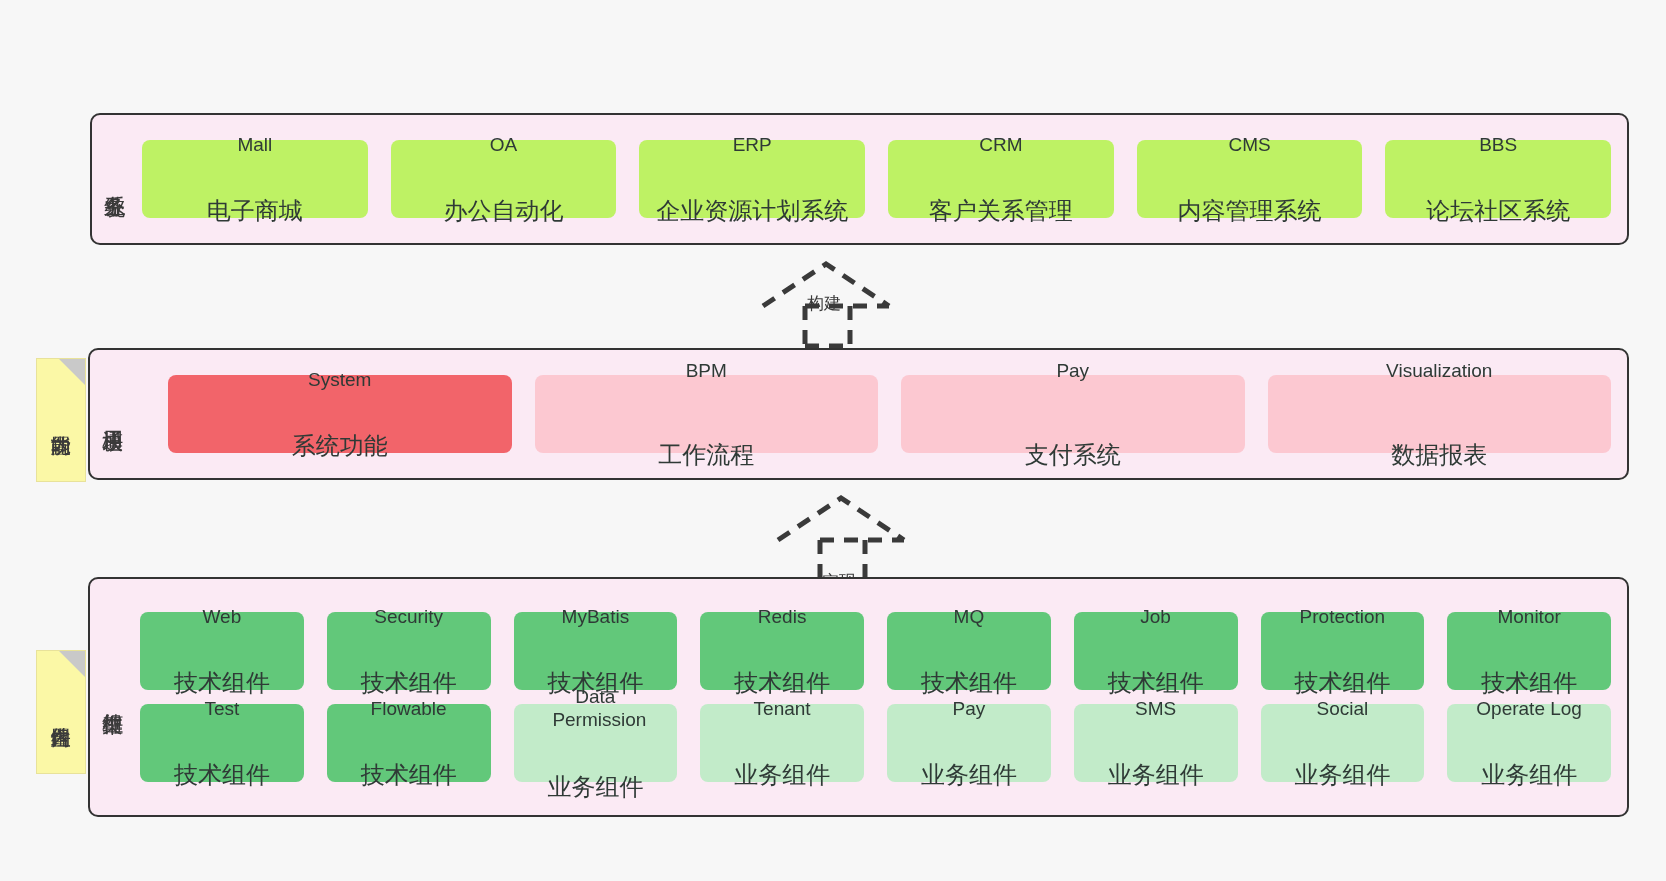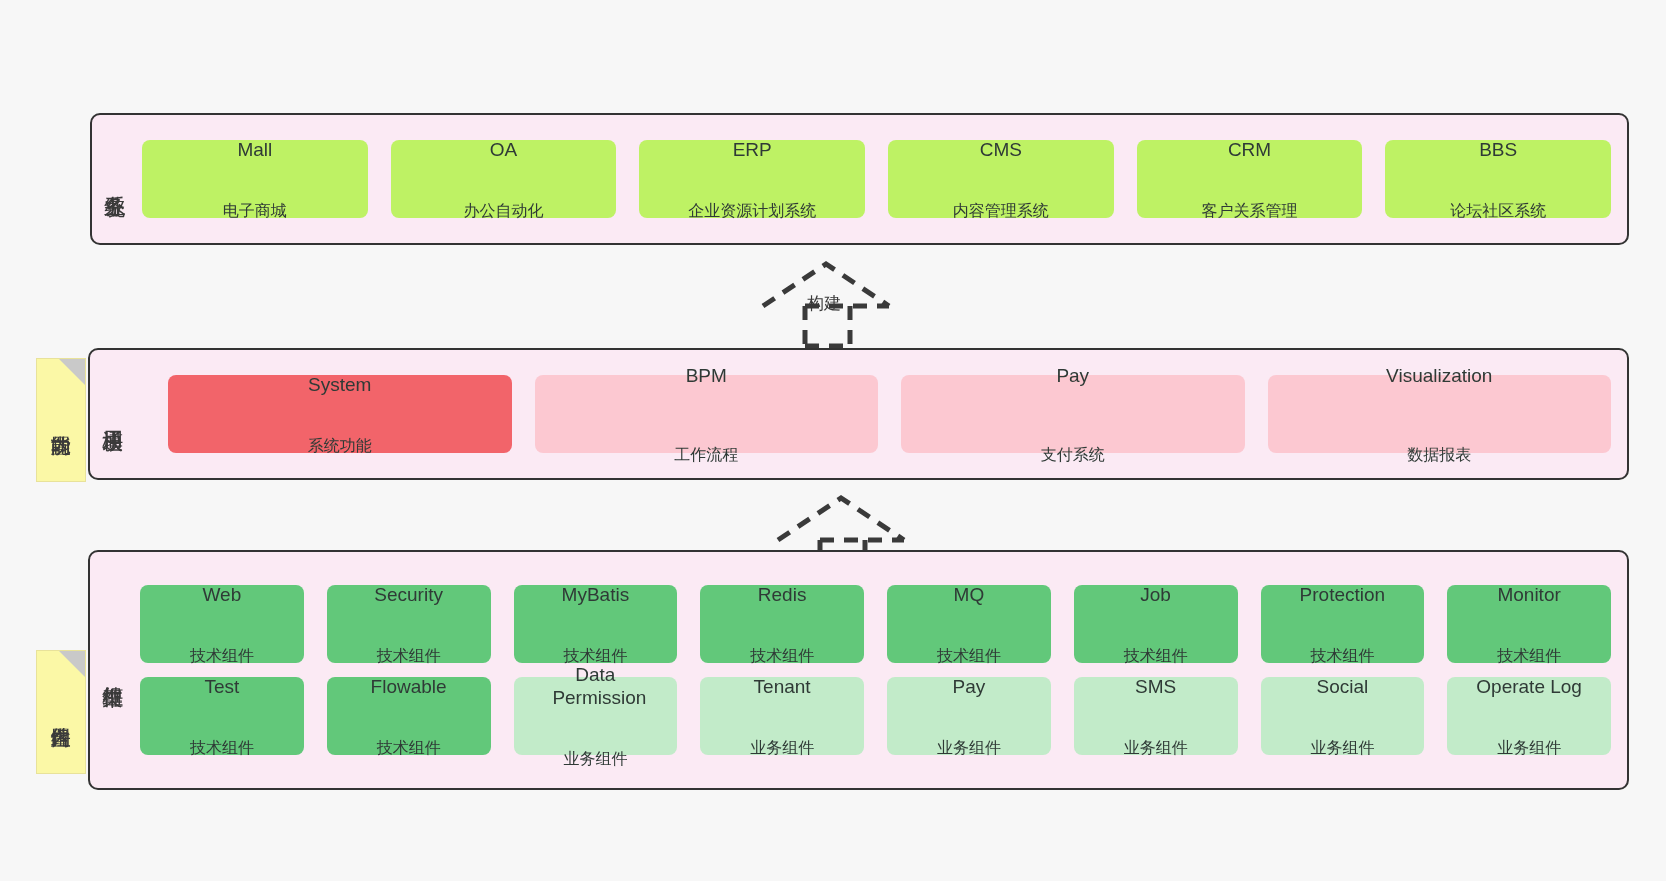--- a/index.html
+++ b/index.html
@@ -79,21 +79,21 @@
     text-align: center;
     line-height: 1.22;
     padding: 4px 6px;
     user-select: none;
   }
   .node .t-en {
     font-size: 19px;
     color: #2f3a36;
   }
   .node .t-cn {
-    font-size: 16px;
+    font-size: 24px;
     color: #2f3a36;
     margin-top: 40px;
   }
 
   .biz-row   { height: 78px; }
   .mod-row   { height: 78px; padding-left: 28px; }
   .comp-row  { height: 78px; }
 
   .c-blue    { background: #bef264; }
   .c-red     { background: #f2646a; }
@@ -158,26 +158,26 @@
         </div>
         <div class="node c-blue">
           <span class="t-en">OA</span>
           <span class="t-cn">办公自动化</span>
         </div>
         <div class="node c-blue">
           <span class="t-en">ERP</span>
           <span class="t-cn">企业资源计划系统</span>
         </div>
         <div class="node c-blue">
+          <span class="t-en">CRM</span>
+          <span class="t-cn">客户关系管理</span>
+        </div>
+        <div class="node c-blue">
           <span class="t-en">CMS</span>
           <span class="t-cn">内容管理系统</span>
-        </div>
-        <div class="node c-blue">
-          <span class="t-en">CRM</span>
-          <span class="t-cn">客户关系管理</span>
         </div>
         <div class="node c-blue">
           <span class="t-en">BBS</span>
           <span class="t-cn">论坛社区系统</span>
         </div>
       </div>
     </div>
   </div>
 
   <div class="arrow-wrap" style="left:755px; top:258px; width:150px; height:90px;">
@@ -231,21 +231,21 @@
       <path d="M 50 88 L 95 88" fill="none" stroke="#3a3a3a" stroke-width="5" stroke-dasharray="14,10"></path>
     </svg>
     <span class="arrow-label" style="left:52px; top:34px;margin-top:44px;">实现</span>
   </div>
 
   <div class="note" id="note-builtin-component" style="left:36px; top:650px; width:50px; height:124px;">
     <span class="fold"></span>
     <span>内置组件</span>
   </div>
 
-  <div class="layer" id="layer-framework-component" style="left:88px; top:550px; width:1541px; height:240px;">
+  <div class="layer" id="layer-framework-component" style="left:88px; top:577px; width:1541px; height:240px;">
     <div class="layer-title">框架组件</div>
     <div class="layer-body">
 
       <div class="row comp-row">
         <div class="node c-green">
           <span class="t-en">Web</span>
           <span class="t-cn">技术组件</span>
         </div>
         <div class="node c-green">
           <span class="t-en">Security</span>

